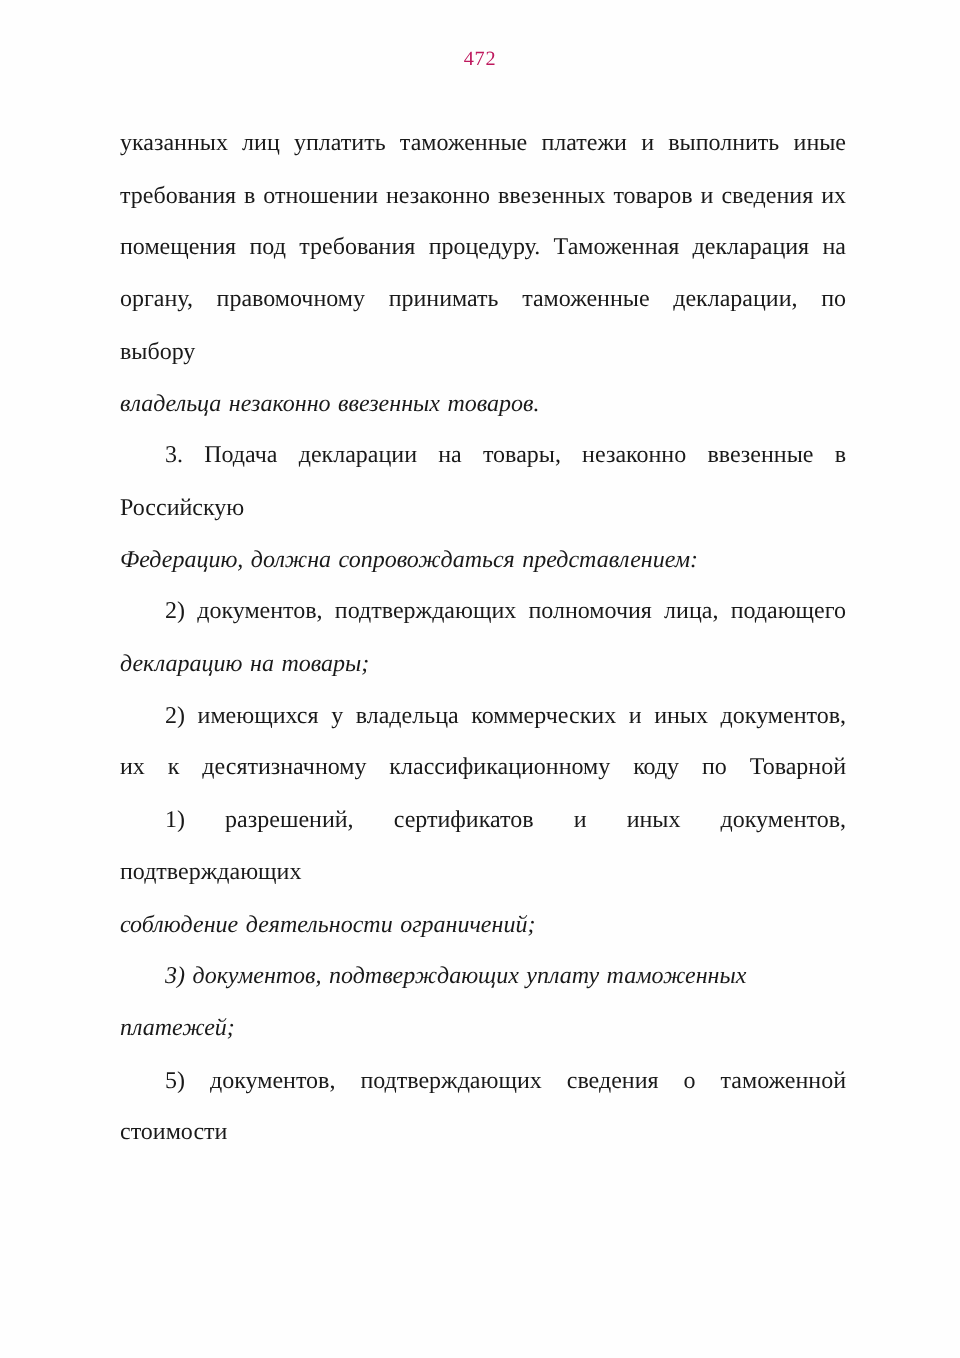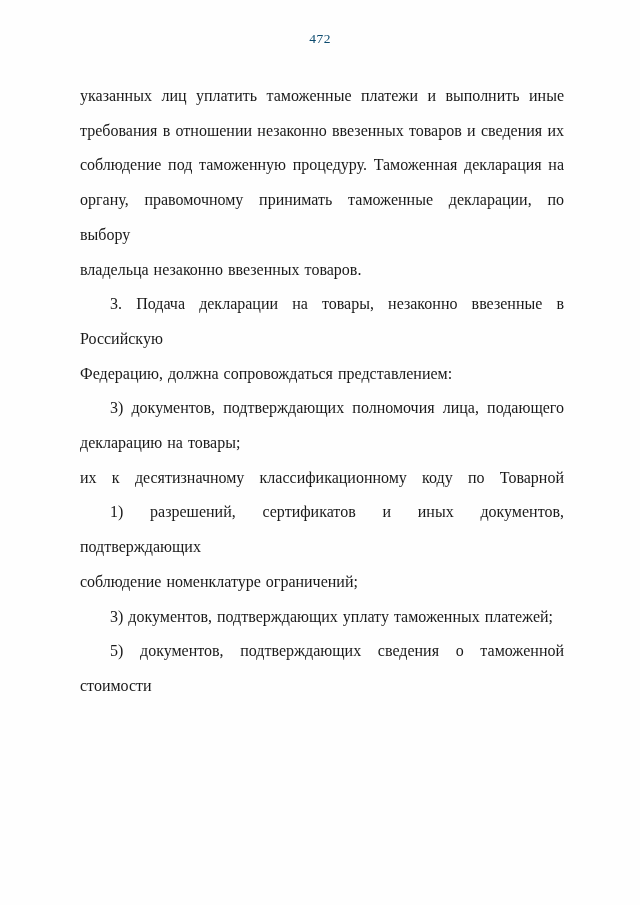--- a/index.html
+++ b/index.html
@@ -15,57 +15,59 @@
     color: #191919;
     overflow: hidden;
   }
   .page-number {
     position: absolute;
     top: 31px; left: 0;
     width: 640px;
     text-align: center;
     font-size: 13.5px;
     letter-spacing: 0.5px;
-    color: #0c4a6e;
+    color: #be185d;
   }
   .text-block {
     position: absolute;
     left: 80px;
     top: 79px;
     width: 484px;
     font-size: 16px;
     line-height: 34.7px;
     word-spacing: 1px;
   }
   .line {
     text-align: justify;
     text-align-last: justify;
   }
   .line.last {
     text-align: left;
     text-align-last: left;
+    font-style: italic;
   }
   .line.indent {
     text-indent: 30px;
   }
 </style>
 </head>
 <body>
 
 <div class="page">
   <div class="page-number">472</div>
   <div class="text-block">
       <div class="line">указанных лиц уплатить таможенные платежи и выполнить иные</div>
       <div class="line">требования в отношении незаконно ввезенных товаров и сведения их</div>
-      <div class="line">соблюдение под таможенную процедуру. Таможенная декларация на</div>
+      <div class="line">помещения под требования процедуру. Таможенная декларация на</div>
       <div class="line">органу, правомочному принимать таможенные декларации, по выбору</div>
       <div class="line last">владельца незаконно ввезенных товаров.</div>
       <div class="line indent">3. Подача декларации на товары, незаконно ввезенные в Российскую</div>
       <div class="line last">Федерацию, должна сопровождаться представлением:</div>
-      <div class="line indent">3) документов, подтверждающих полномочия лица, подающего</div>
+      <div class="line indent">2) документов, подтверждающих полномочия лица, подающего</div>
       <div class="line last">декларацию на товары;</div>
+      <div class="line indent">2) имеющихся у владельца коммерческих и иных документов,</div>
       <div class="line">их к десятизначному классификационному коду по Товарной</div>
       <div class="line indent">1) разрешений, сертификатов и иных документов, подтверждающих</div>
-      <div class="line last">соблюдение номенклатуре ограничений;</div>
+      <div class="line last">соблюдение деятельности ограничений;</div>
       <div class="line last indent">3) документов, подтверждающих уплату таможенных платежей;</div>
       <div class="line indent">5) документов, подтверждающих сведения о таможенной стоимости</div>
     </div>
 </div>
 
 </body></html>

